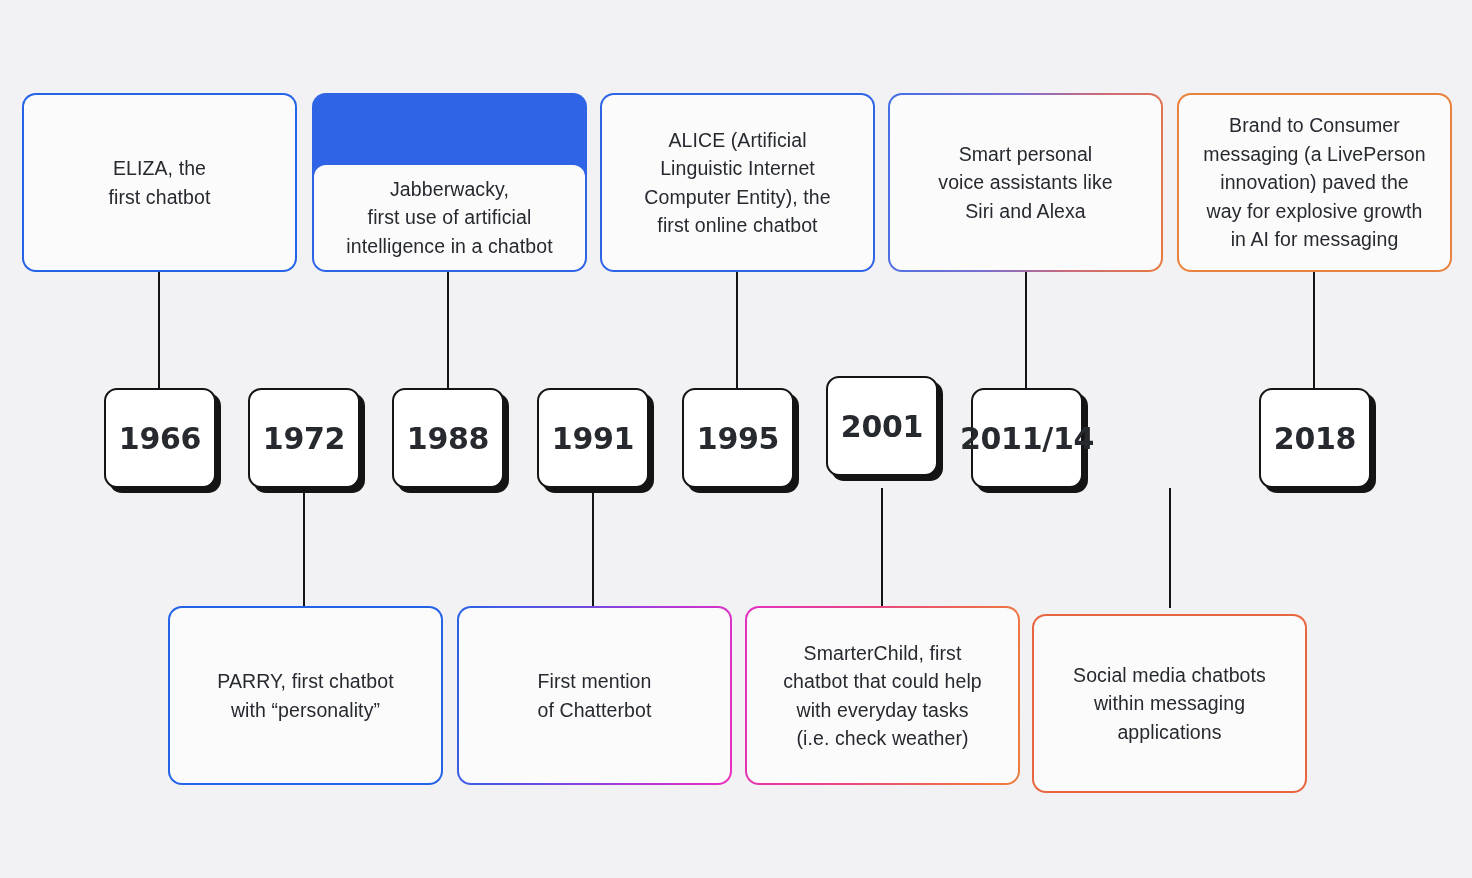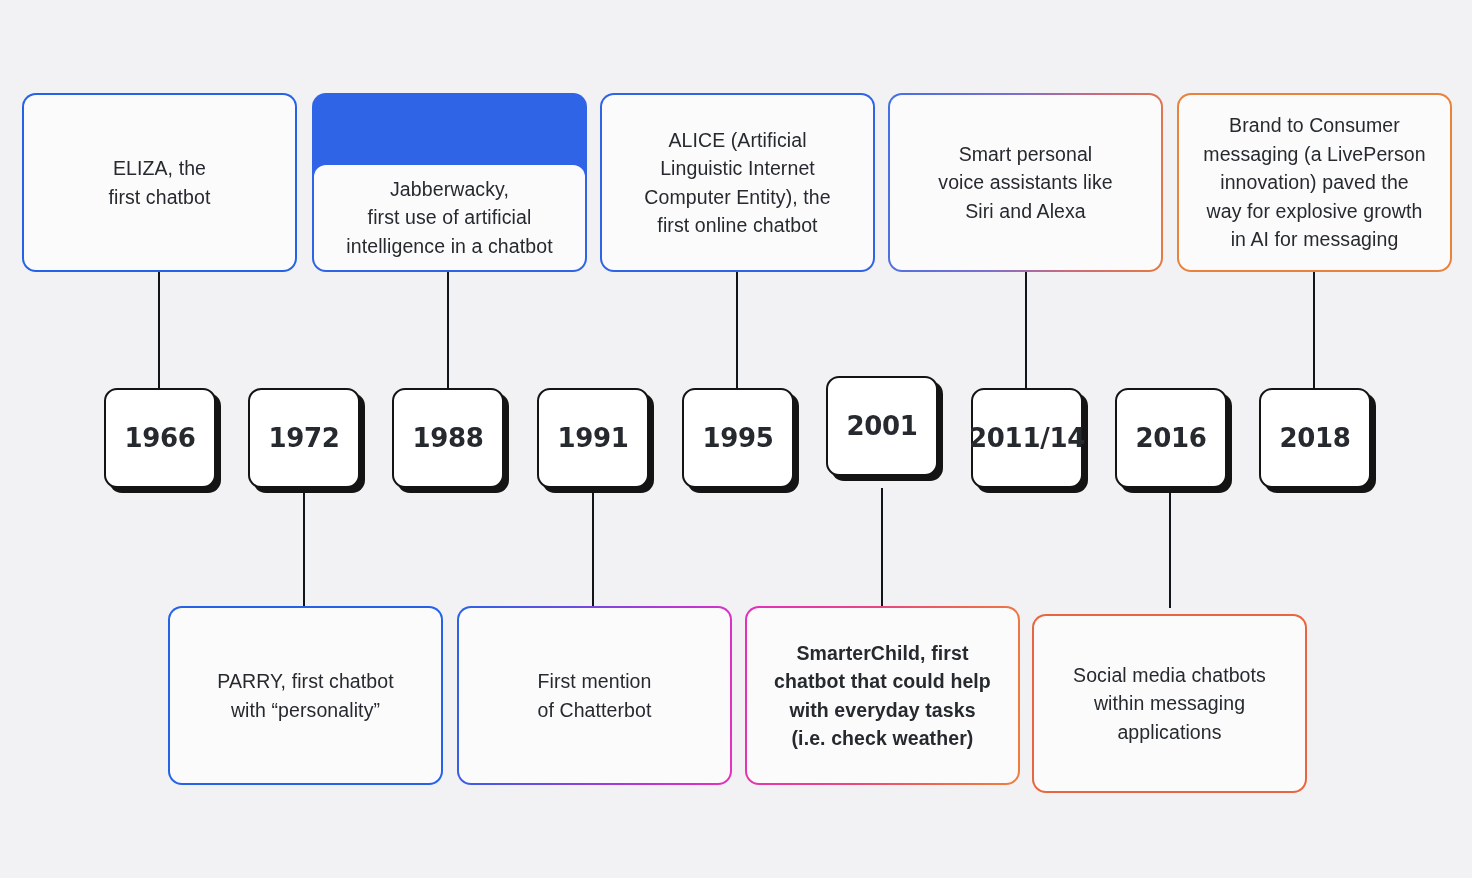--- a/index.html
+++ b/index.html
@@ -58,37 +58,37 @@
     white-space: pre-line;
   }
 
   
   .b-blue      { background: #2462e8; }
   .b-blue2     { background: #2f64e6; }
   .b-orange    { background: #e8823c; }
   .b-coral     { background: #e8663f; }
   .b-blue-orange  { background: linear-gradient(100deg, #4470e6 0%, #7a6fd0 42%, #c96a7e 68%, #e8793f 100%); }
   .b-blue-magenta { background: linear-gradient(100deg, #2a63e8 0%, #6a4ce0 38%, #b038d8 68%, #ea2fbe 100%); }
-  .b-magenta-orange { background: linear-gradient(100deg, #e32fc0 0%, #e8487e 45%, #ec6a4f 75%, #ef7f3c 100%); font-weight: bold; }
+  .b-magenta-orange { background: linear-gradient(100deg, #e32fc0 0%, #e8487e 45%, #ec6a4f 75%, #ef7f3c 100%); }
 
   
   .year-box {
     position: absolute;
     height: 100px;
     background: #ffffff;
     border: 2.5px solid #141414;
     border-radius: 13px;
     box-shadow: 5px 5px 0 0 #141414;
     display: flex;
     align-items: center;
     justify-content: center;
   }
   .year-label {
     font-family: "DejaVu Sans", "Liberation Sans", sans-serif;
-    font-size: 26px;
+    font-size: 30px;
     font-weight: 700;
     color: #26292e;
     letter-spacing: -0.3px;
   }
 </style>
 </head>
 <body>
 
 <div id="stage">
 
@@ -159,23 +159,20 @@
   </div>
   <div class="year-box" style="left:682px; top:388px; width:112px;">
     <span class="year-label">1995</span>
   </div>
   <div class="year-box" style="left:826px; top:376px; width:112px;">
     <span class="year-label">2001</span>
   </div>
   <div class="year-box" style="left:971px; top:388px; width:112px;">
     <span class="year-label">2011/14</span>
   </div>
-  <div class="year-box" style="left:1115px; top:388px; width:112px;">
-    <span class="year-label">2016</span>
-  </div>
   <div class="year-box" style="left:1259px; top:388px; width:112px;">
     <span class="year-label">2018</span>
   </div>
 
   <div class="card b-blue" style="left:168px; top:606px;">
     <div class="card-inner">
       <div class="card-text">PARRY, first chatbot
 with “personality”</div>
     </div>
   </div>

